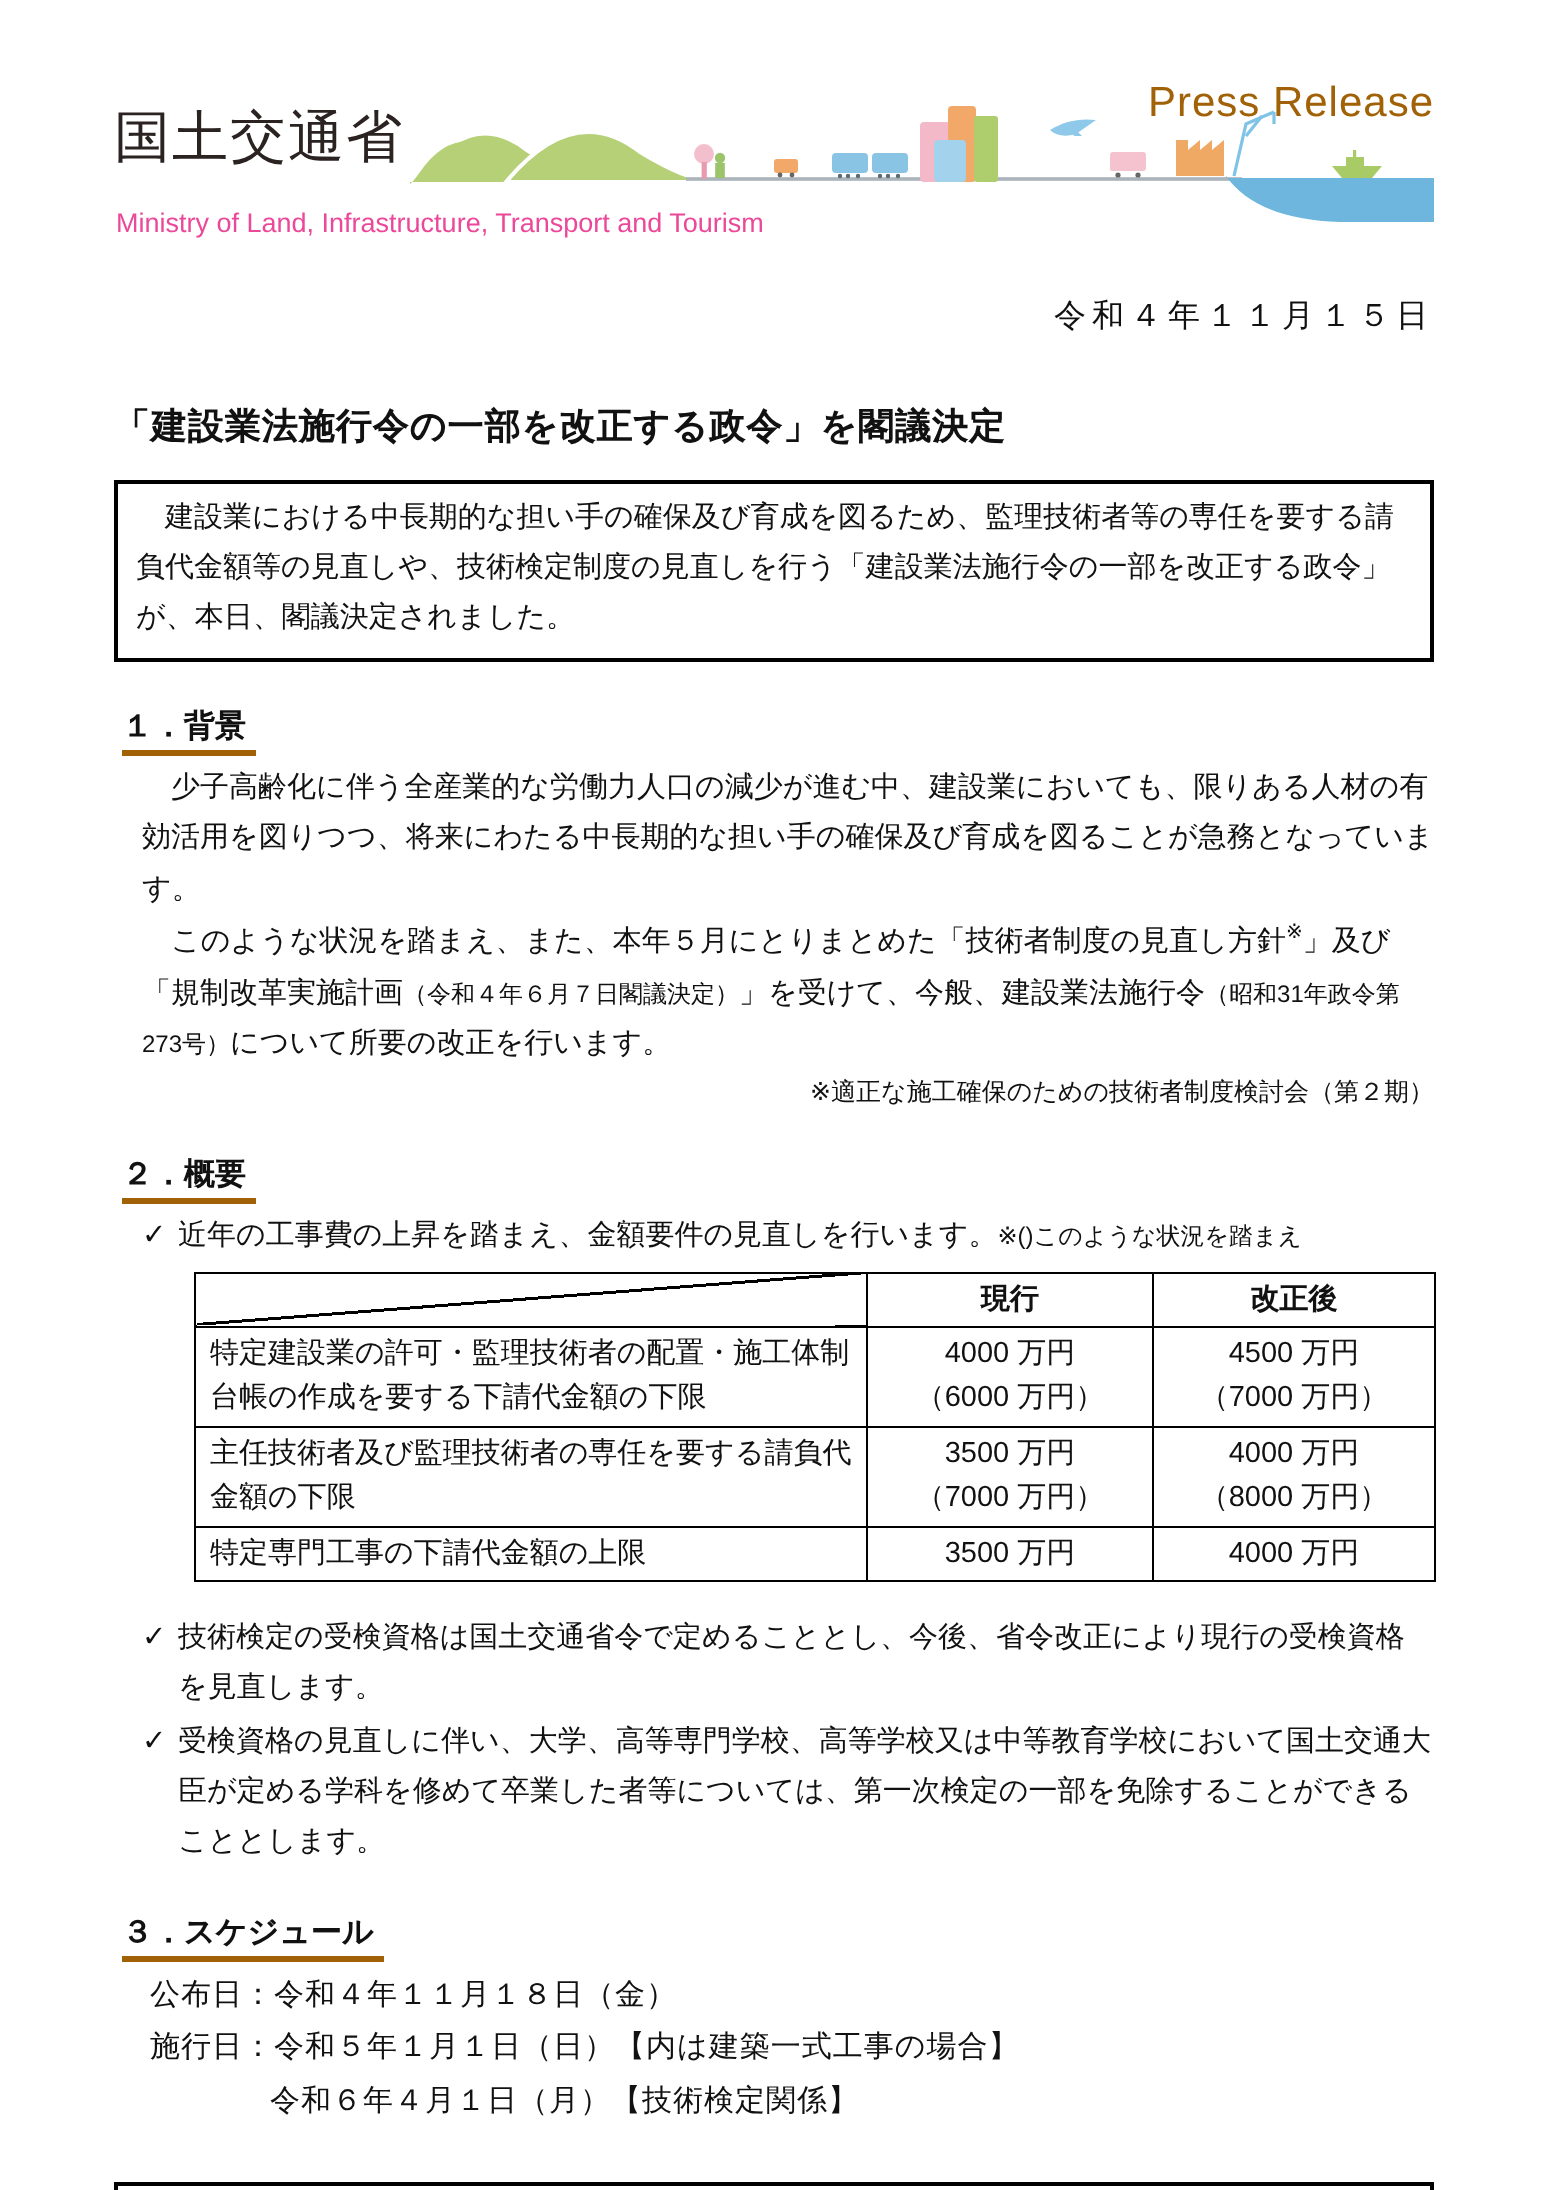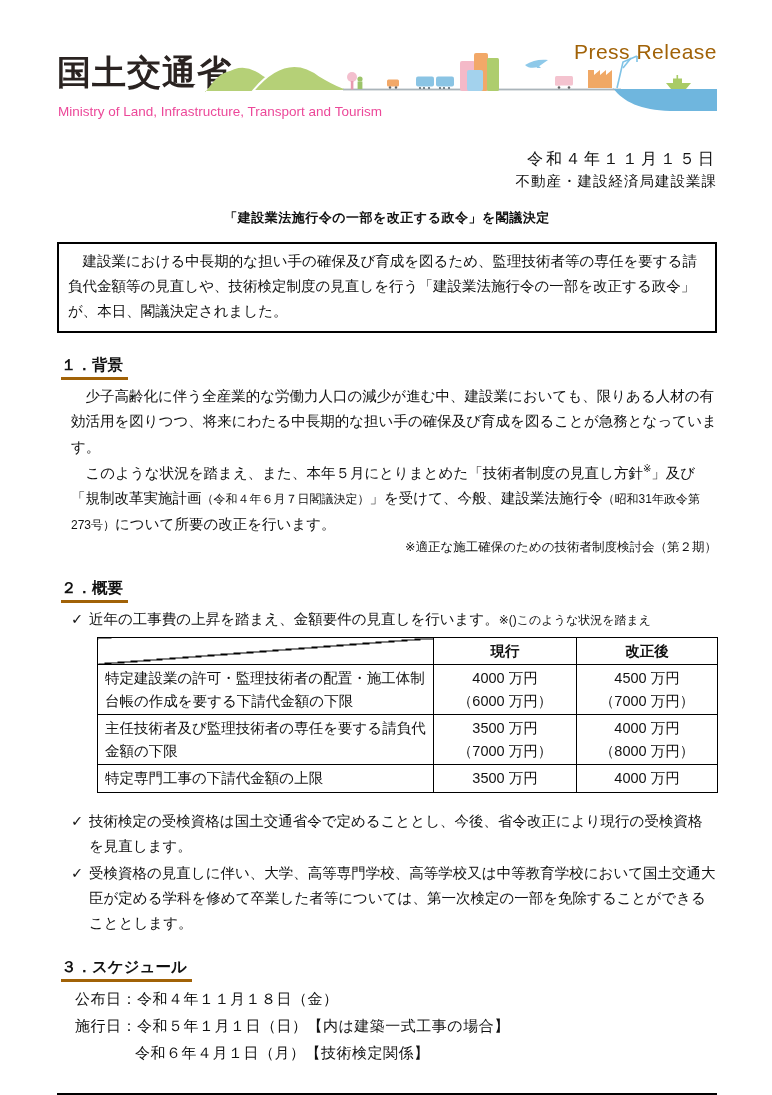--- a/index.html
+++ b/index.html
@@ -10,39 +10,39 @@
     color: #111;
     position: relative;
     overflow: hidden;
   }
   .page { width: 772px; height: 1095px; padding: 0 55px 0 57px; position: relative; }
 
   
   .header { position: relative; height: 125px; }
   .logo-jp {
     position: absolute; left: 0; top: 50px;
-    font-size: 34px; font-weight: 700; color: #2a2321; letter-spacing: 1px;
+    font-size: 28px; font-weight: 400; color: #2a2321; letter-spacing: 1px;
   }
   .logo-en {
     position: absolute; left: 1px; top: 92px;
     font-size: 13.5px; color: #ec4899; margin-top: 12px;
   }
   .header-art { position: absolute; left: 148px; top: 48px; width: 512px; height: 70px; }
   .press-release {
     position: absolute; right: 0; top: 40px;
     font-size: 21px; color: #a16207; letter-spacing: 0.5px;
   }
 
   
   .date-block { margin-top: 22px; text-align: right; }
   .date-line { font-size: 16px; letter-spacing: 3px; line-height: 1.5; }
   .dept-line { font-size: 14.5px; letter-spacing: 1px; line-height: 1.5; }
 
   
-  .doc-title { margin-top: 16px; text-align: center; font-size: 13px; font-weight: 700; letter-spacing: 0.5px; }
+  .doc-title { margin-top: 30px; font-size: 18px; font-weight: 700; letter-spacing: 0.5px; }
 
   
   .summary-box {
     margin-top: 15px; border: 2px solid #000;
     padding: 5px 9px 7px; font-size: 14.5px; line-height: 1.72;
   }
 
   
   .section-heading {
     display: inline-block; margin: 0 0 4px 4px;
@@ -169,21 +169,20 @@
         <rect x="468" y="30.5" width="9" height="5" fill="#a9cb66"></rect>
         <rect x="471.5" y="27" width="1.6" height="4" fill="#a9cb66"></rect>
       </g>
     </svg>
 
     <div class="press-release">Press Release</div>
   </header>
 
   <div class="date-block">
     <div class="date-line">令和４年１１月１５日</div>
-    <div class="dept-line">不動産・建設経済局建設業課</div>
   </div>
 
   <h1 class="doc-title">「建設業法施行令の一部を改正する政令」を閣議決定</h1>
 
   <div class="summary-box">
     <p>　建設業における中長期的な担い手の確保及び育成を図るため、監理技術者等の専任を要する請負代金額等の見直しや、技術検定制度の見直しを行う「建設業法施行令の一部を改正する政令」が、本日、閣議決定されました。</p>
   </div>
 
   <section class="sec">
     <div><span class="section-heading">１．背景</span></div>

